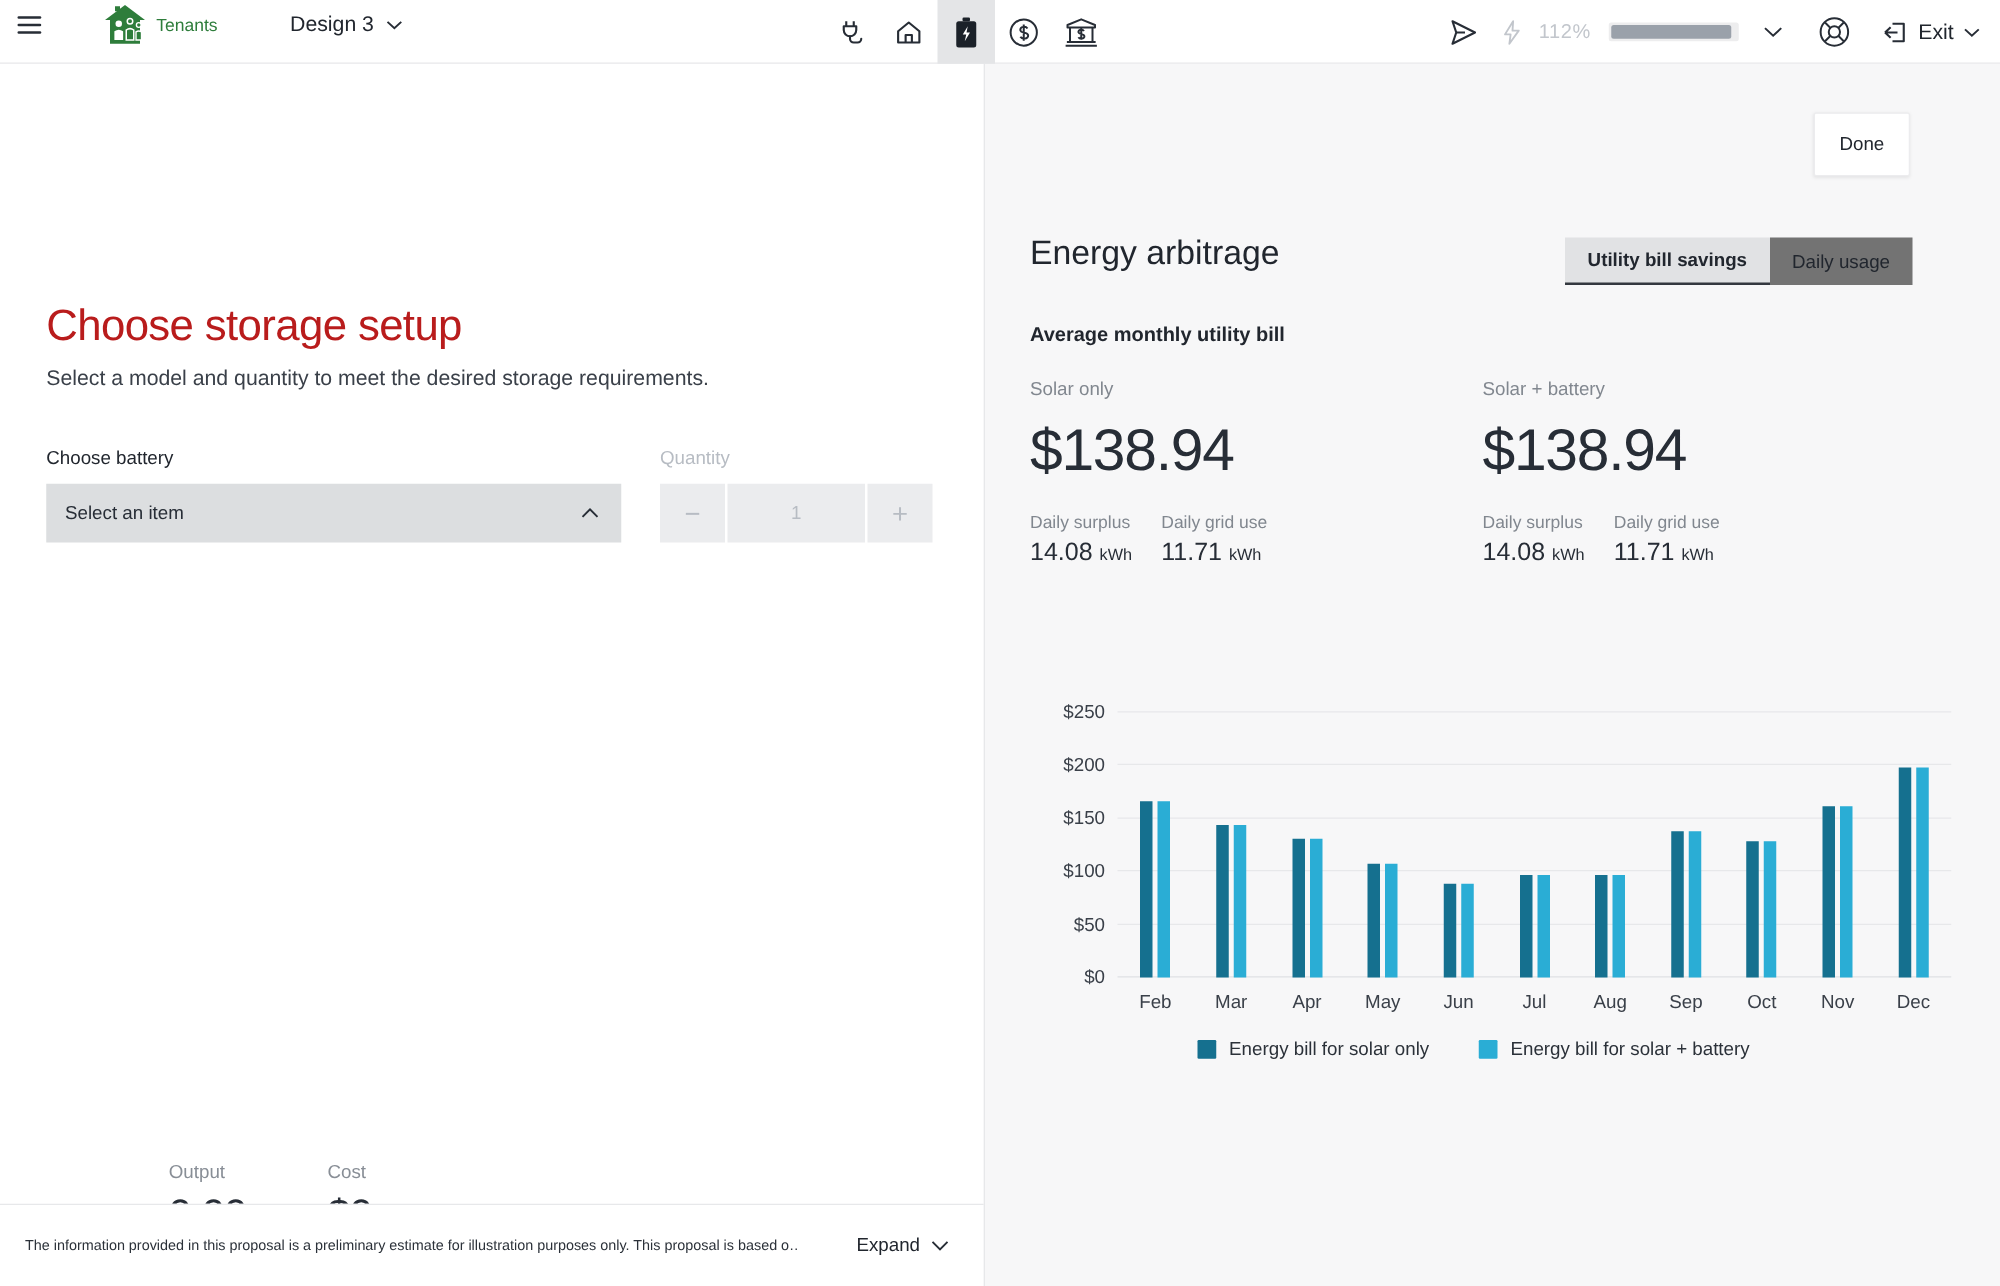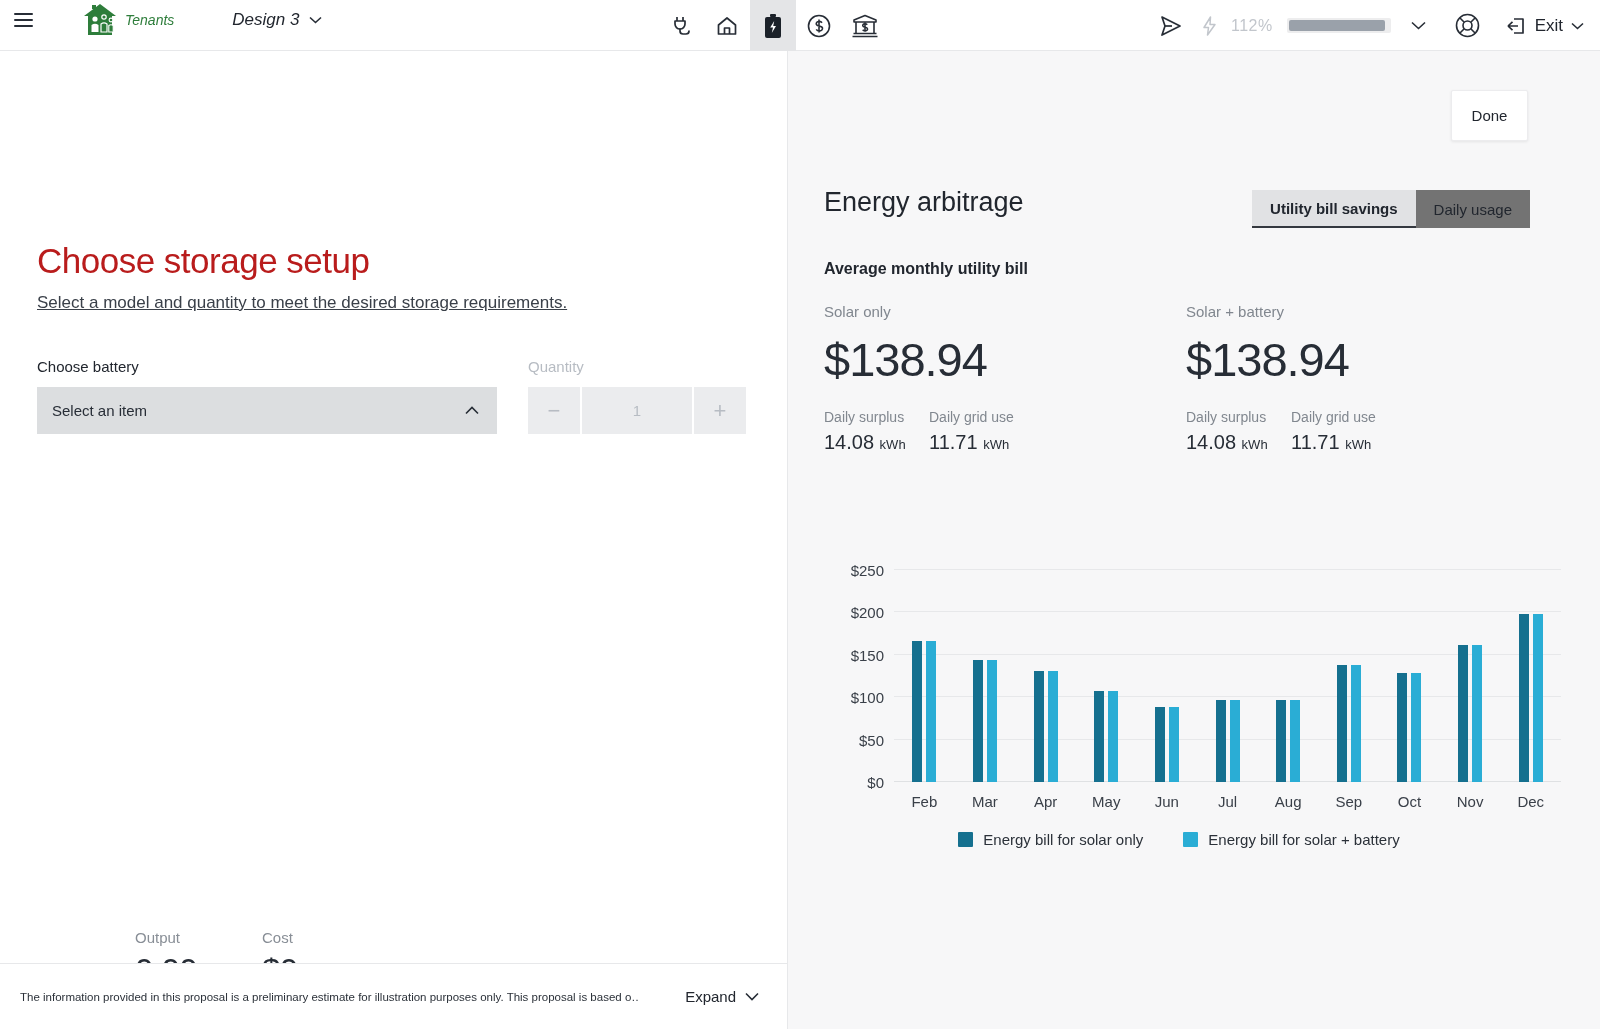--- a/index.html
+++ b/index.html
@@ -4,21 +4,21 @@
 <style>
   * { box-sizing: border-box; }
   html,body { margin:0; padding:0; }
   body {
     width:1600px; height:1029px; position:relative; overflow:hidden;
     font-family:"Liberation Sans", sans-serif; color:#272d36; background:#fff;
   }
   
   .topbar { position:absolute; top:0; left:0; width:1600px; height:51px; background:#fff;
             border-bottom:1px solid #e7e8ea; z-index:50; }
-  .tb-left { position:absolute; left:14px; top:0; height:40px; display:flex; align-items:center;font-style:italic; }
+  .tb-left { position:absolute; left:14px; top:0; height:40px; display:flex; align-items:center; }
   .menu-btn { width:34px; height:34px; display:flex; flex-direction:column; justify-content:center; gap:4px; cursor:pointer; }
   .menu-btn span { display:block; width:19px; height:2px; background:#272d36; border-radius:1px; }
   .logo { margin-left:34px; display:flex; align-items:center; gap:7px; }
   .brand-name { color:#2e7d3b; font-size:14px; font-weight:500; }
   .design-sel { margin-left:58px; display:flex; align-items:center; gap:10px; font-size:17px; color:#21262e; cursor:pointer; }
   .tb-center { position:absolute; left:658px; top:0; height:51px; display:flex; align-items:center; }
   .tb-icon { width:46px; height:51px; display:flex; align-items:center; justify-content:center; cursor:pointer; }
   .tb-icon.active { background:#e4e5e7; }
   .tb-right { position:absolute; right:16px; top:0; height:51px; display:flex; align-items:center; gap:14px; }
   .pct-label { font-size:16px; color:#c2c6cc; letter-spacing:.5px; }
@@ -26,21 +26,21 @@
   .progress-fill { width:96%; height:100%; background:#9aa1aa; border-radius:2px; }
   .exit-group { display:flex; align-items:center; gap:8px; cursor:pointer; font-size:17px; color:#21262e; }
   svg.ic { display:block; }
 
   
   .left-panel { position:absolute; top:51px; left:0; width:787px; height:978px; background:#fff; }
   .right-panel { position:absolute; top:51px; left:787px; width:813px; height:978px; background:#f7f7f8; border-left:1px solid #e7e8ea; }
 
   
   .page-title { position:absolute; left:37px; top:190px; font-size:35px; font-weight:400; color:#b91c1c; letter-spacing:-0.5px; }
-  .page-subtitle { position:absolute; left:37px; top:242px; font-size:17px; color:#3a4049;text-decoration:underline; }
+  .page-subtitle { position:absolute; left:37px; top:242px; font-size:17px; color:#3a4049; }
   .field-label { position:absolute; left:37px; top:307px; font-size:15px; color:#21262e; }
   .select-box { position:absolute; left:37px; top:336px; width:460px; height:47px; background:#dcdee0;
                 display:flex; align-items:center; justify-content:space-between; padding:0 18px 0 15px;
                 font-size:15px; color:#272d36; cursor:pointer; }
   .dropdown { position:absolute; left:37px; top:383px; width:460px; background:#fff;
               box-shadow:0 2px 10px rgba(0,0,0,.14); z-index:10; }
   .dd-item { height:53px; display:flex; align-items:center; padding-left:15px; font-size:16px; color:#272d36; cursor:pointer; }
   .dd-item.hl { background:#ececec; }
   .dd-highlight-box { position:absolute; left:-7px; top:50px; width:480px; height:220px;
                       border:6px solid #f5b841; border-radius:4px; pointer-events:none; z-index:12; }

